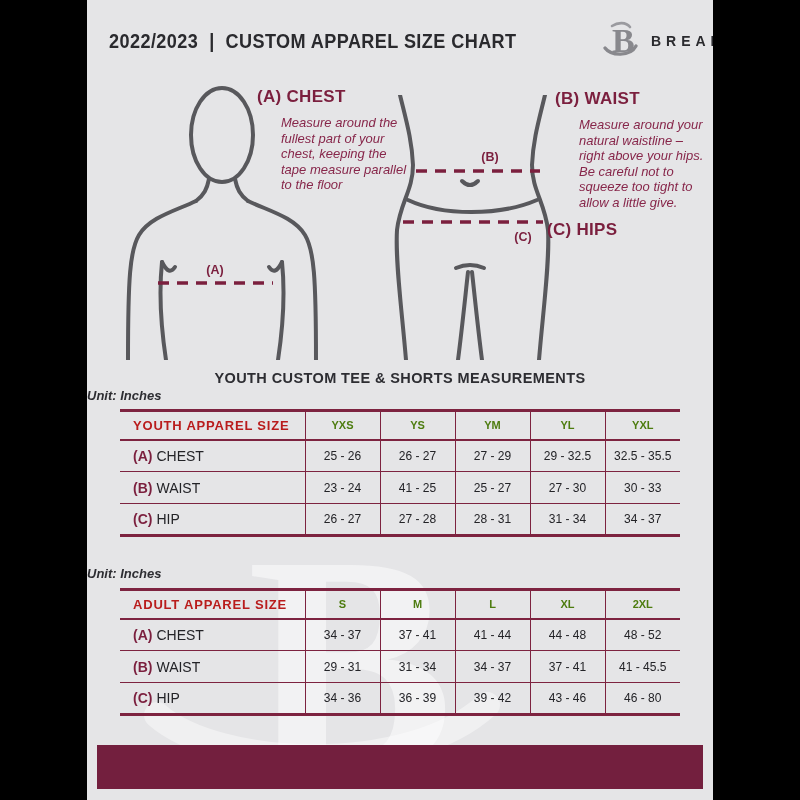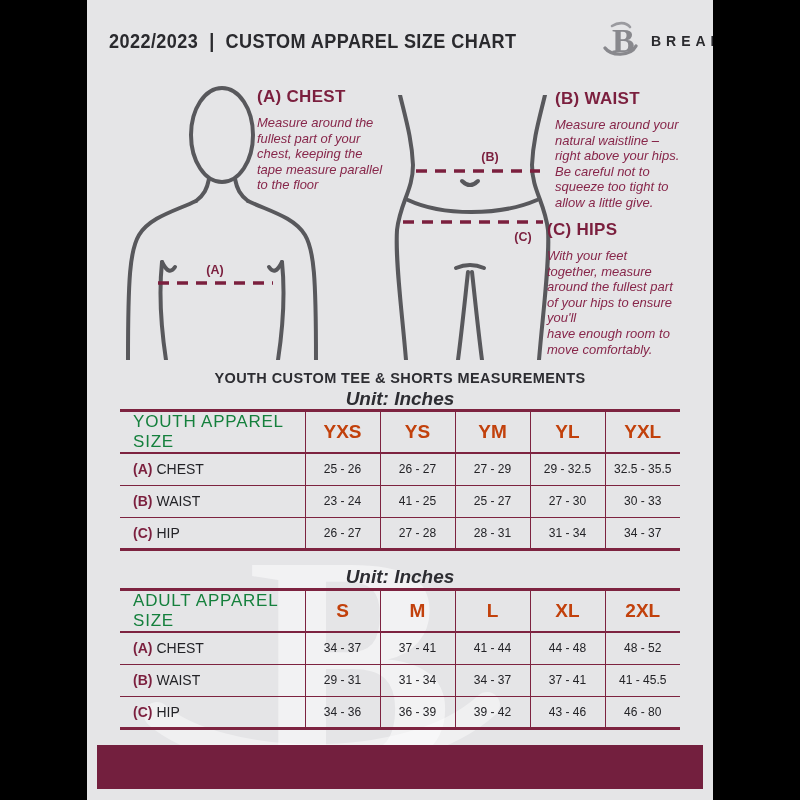--- a/index.html
+++ b/index.html
@@ -19,43 +19,43 @@
   .doc-title { font-size: 21px; font-weight: 700; color: #2a2a2e; letter-spacing: 0.5px; white-space: pre; transform: scaleX(0.86); transform-origin: left center; }
   .brand-lockup { display: flex; align-items: center; gap: 9px; }
   .brand-name { font-size: 14px; font-weight: 700; color: #2a2a2e; letter-spacing: 5px; }
 
   
   .figure-svg { position: absolute; z-index: 1; }
   .figure-upper { left: 38px; top: 85px; }
   .figure-lower { left: 303px; top: 95px; }
   .guide-block { position: absolute; z-index: 1; }
   .guide-heading { font-size: 17px; font-weight: 700; color: #7b1f3e; letter-spacing: 0.3px; margin-bottom: 8px; }
-  .guide-desc { font-size: 13px; font-style: italic; font-weight: 500; color: #87264a; line-height: 15.6px; white-space: pre-line; }
+  .guide-desc { font-size: 13px; font-style: italic; font-weight: 500; color: #87264a; line-height: 15.6px; white-space: pre-line; margin-left: 24px; }
   .guide-chest { left: 170px; top: 87px; width: 175px; }
   .guide-waist { left: 468px; top: 89px; width: 158px; }
   .guide-hips  { left: 460px; top: 220px; width: 165px; }
 
   
   .section-title { position: absolute; left: 0; width: 626px; text-align: center; font-size: 14.5px; font-weight: 700; color: #2d2d32; letter-spacing: 0.4px; z-index: 1; }
-  .section-unit { position: absolute; left: 0; width: 626px; text-align: center; font-size: 19px; font-style: italic; font-weight: 700; color: #2d2d32; z-index: 1; }
+  .section-unit { position: absolute; left: 0; width: 626px; text-align: left; font-size: 13px; font-style: italic; font-weight: 700; color: #2d2d32; z-index: 1; }
   .youth-title { top: 370px; } .youth-unit { top: 388px; }
   .adult-title { top: 548px; } .adult-unit { top: 566px; }
 
   
   .size-table { position: absolute; left: 33px; width: 560px; border-collapse: collapse; table-layout: fixed; z-index: 1; background: transparent;
                 border-top: 3px solid #7d2340; border-bottom: 3px solid #7d2340; }
   .youth-table { top: 409px; }
   .adult-table { top: 588px; }
   .size-table tr > *:not(:first-child) { border-left: 1.6px solid #7d2340; }
   .size-table thead tr { border-bottom: 2px solid #7d2340; height: 29px; }
   .size-table tbody tr { height: 32px; }
   .size-table tbody tr:not(:last-child) { border-bottom: 1.6px solid #7d2340; }
   .size-table th, .size-table td { vertical-align: middle; }
-  .size-table thead th.label-col { width: 185px; text-align: left; padding-left: 13px; font-size: 17px; font-weight: 400; letter-spacing: 0.8px; color: #15803d; }
-  .size-table thead th.size-col { text-align: center; font-size: 19px; font-weight: 700; color: #c2410c; }
+  .size-table thead th.label-col { width: 185px; text-align: left; padding-left: 13px; font-size: 13px; font-weight: 700; letter-spacing: 0.8px; color: #b91c1c; }
+  .size-table thead th.size-col { text-align: center; font-size: 11px; font-weight: 700; color: #4d7c0f; }
   .size-table tbody th.row-label { text-align: left; padding-left: 13px; font-size: 14px; font-weight: 400; color: #232327; }
   .size-table tbody th.row-label .prefix { color: #7b1f3e; font-weight: 700; margin-right: 4px; }
   .size-table tbody td { text-align: center; font-size: 12px; color: #232327; }
 
   
   .footer-bar { position: absolute; left: 10px; top: 745px; width: 606px; height: 44px; background: #731f3e; z-index: 2; }
 </style>
 </head>
 <body>
 
@@ -126,27 +126,20 @@
       <div class="guide-heading">(B) WAIST</div>
       <div class="guide-desc">Measure around your
 natural waistline –
 right above your hips.
 Be careful not to
 squeeze too tight to
 allow a little give.</div>
     </div>
     <div class="guide-block guide-hips">
       <div class="guide-heading">(C) HIPS</div>
-      <div class="guide-desc">With your feet
-together, measure
-around the fullest part
-of your hips to ensure
-you'll
-have enough room to
-move comfortably.</div>
     </div>
 
     <div class="section-title youth-title">YOUTH CUSTOM TEE &amp; SHORTS MEASUREMENTS</div>
     <div class="section-unit youth-unit">Unit: Inches</div>
     <table class="size-table youth-table">
         <thead>
           <tr>
             <th class="label-col">YOUTH APPAREL SIZE</th>
             <th class="size-col">YXS</th>
             <th class="size-col">YS</th>

